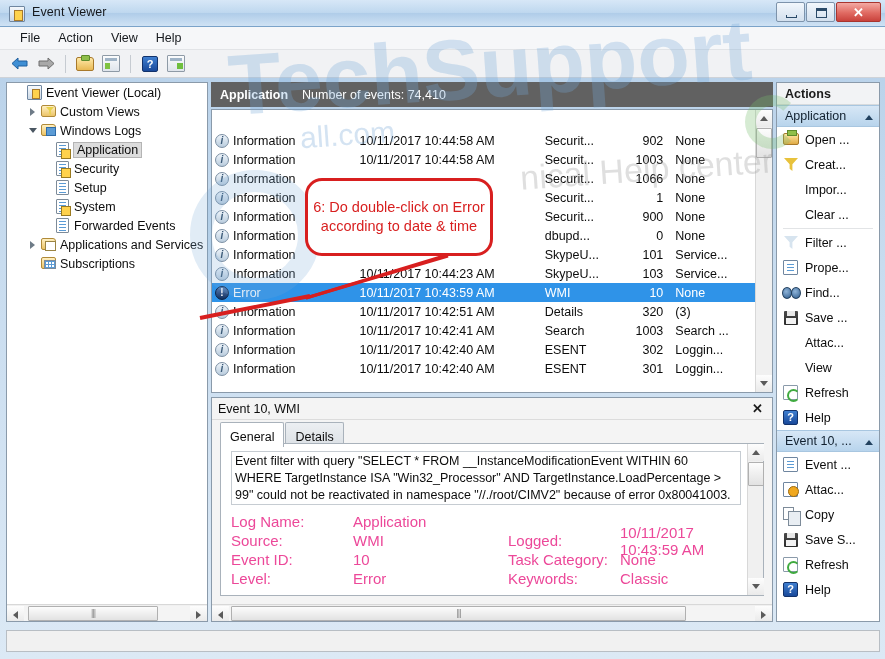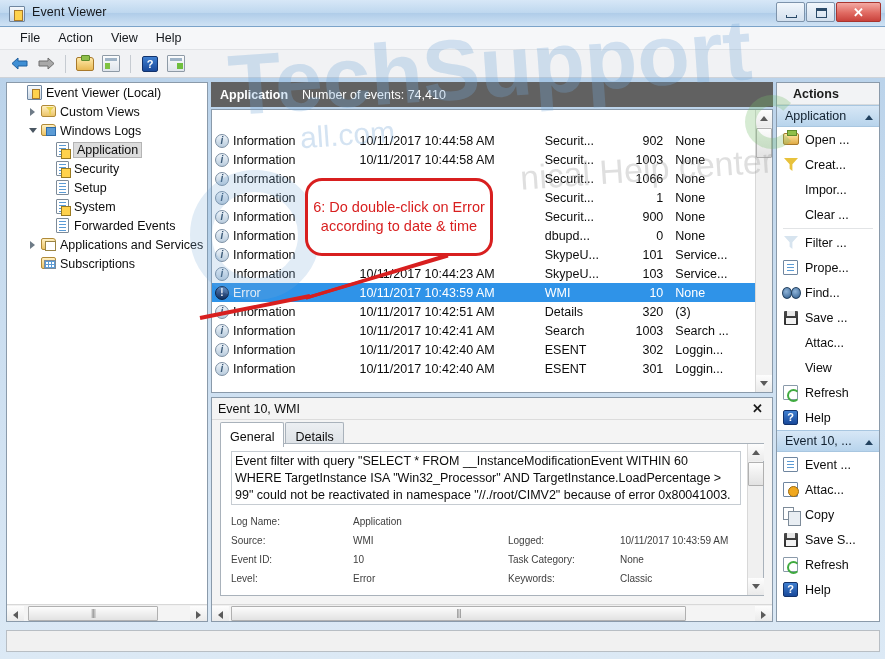--- a/index.html
+++ b/index.html
@@ -324,35 +324,35 @@
     position: absolute; left: 8px; top: 45px; right: 8px; bottom: 25px;
     background: #ffffff; border: 1px solid #a9b2bb;
   }
   .msg {
     position: absolute; left: 10px; top: 7px; right: 22px; height: 54px;
     border: 1px solid #c6ccd2; background: #ffffff; overflow: hidden;
     font-size: 12.5px; color: #0c0c0c; line-height: 17px; padding: 1px 3px;
   }
   .fields {
     position: absolute; left: 10px; top: 68px; right: 22px; bottom: 2px;
-    font-size: 10px; color: #404040; overflow: hidden;
+    font-size: 15px; color: #ec4899; overflow: hidden;
   }
   .frow { display: flex; height: 19px; align-items: center; }
   .fl { width: 122px; flex: 0 0 122px; }
   .fv { width: 155px; flex: 0 0 155px; }
   .fl2 { width: 112px; flex: 0 0 112px; }
   .fv2 { flex: 1 1 auto; }
 
   
   .actions-pane {
     position: absolute; left: 776px; top: 4px; width: 104px; height: 540px;
     background: #ffffff; border: 1px solid #8a9aaa;
   }
   .ap-title {
-    height: 22px; display: flex; align-items: center; padding-left: 16px;
+    height: 22px; display: flex; align-items: center; padding-left: 8px;
     font-size: 12.5px; font-weight: bold; color: #1b1b1b;
     background: #f2f3f5; border-bottom: 1px solid #d7dadd;
   }
   .ap-group {
     height: 22px; display: flex; align-items: center; padding: 0 6px 0 8px;
     font-size: 12.5px; color: #11202f;
     background: linear-gradient(180deg,#d7e7f6,#b8d4ec);
     border-top: 1px solid #a8c6e0; border-bottom: 1px solid #a8c6e0;
     justify-content: space-between;
   }

